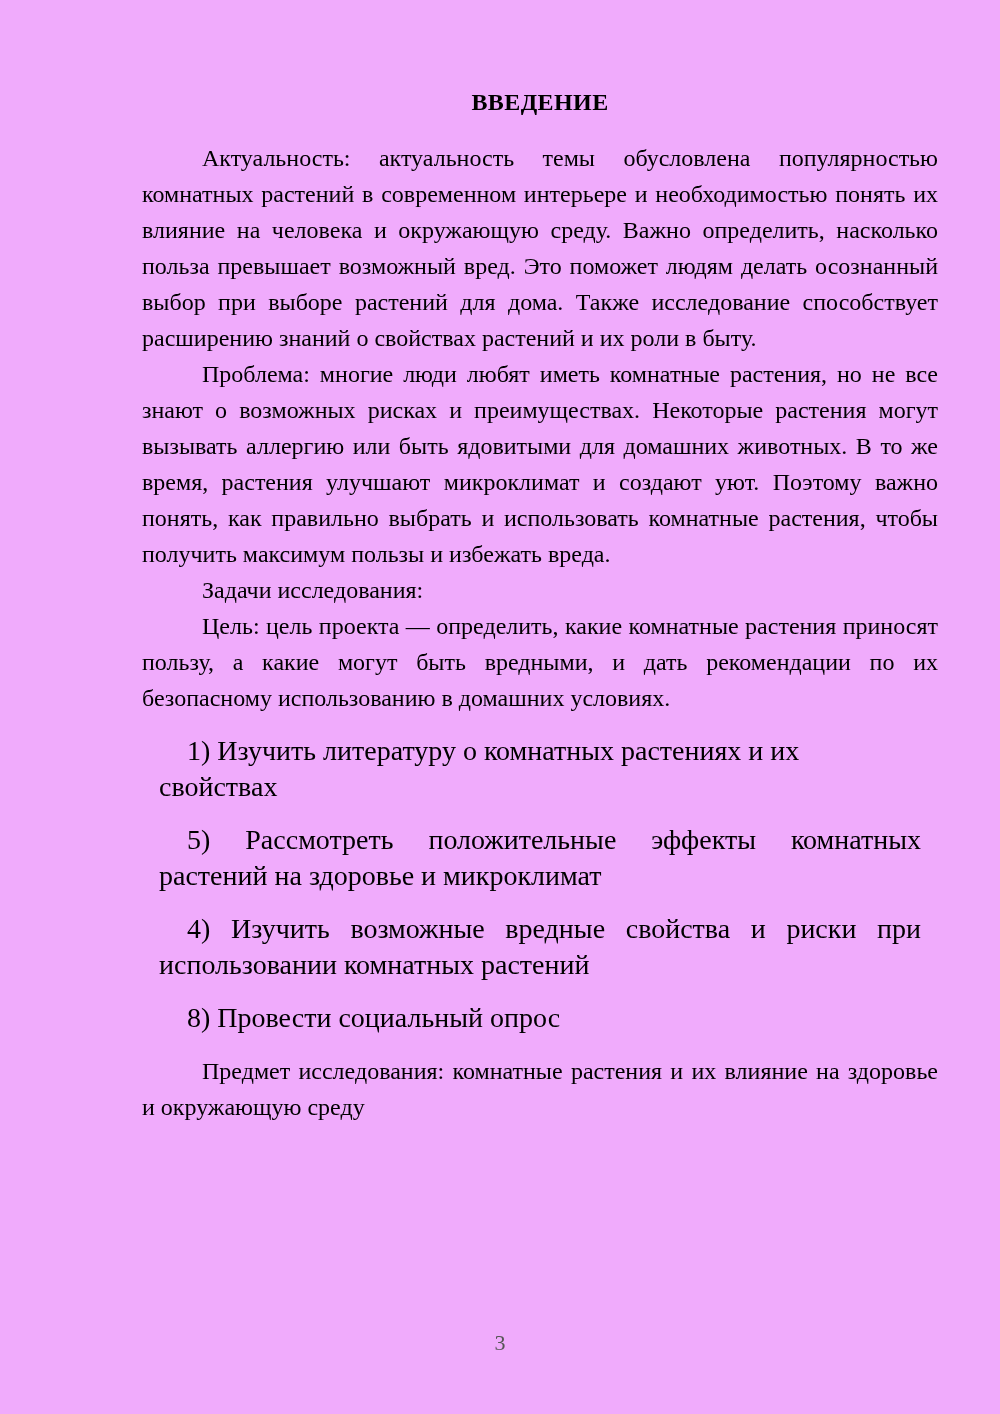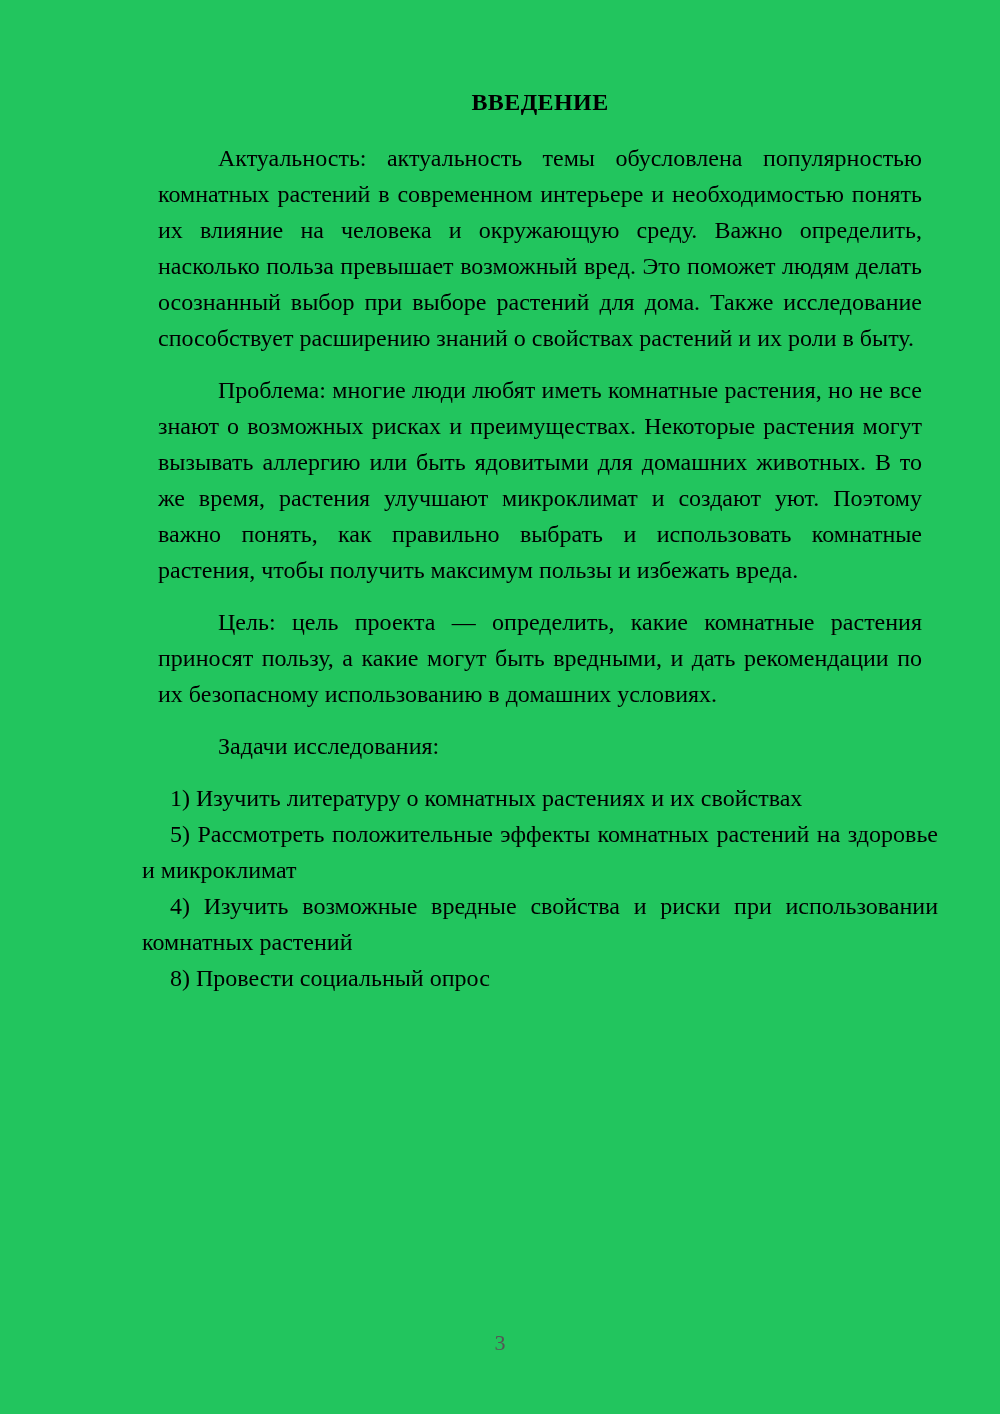--- a/index.html
+++ b/index.html
@@ -5,21 +5,21 @@
   html, body {
     margin: 0;
     padding: 0;
     background: #ffffff;
   }
 
   .page {
     position: relative;
     width: 1000px;
     height: 1414px;
-    background: #22c55e;
+    background: #f0abfc;
     margin: 0 auto;
     box-sizing: border-box;
     font-family: "Liberation Serif", "DejaVu Serif", serif;
     color: #000000;
     overflow: hidden;
   }
 
   .content {
     position: absolute;
     left: 142px;
@@ -35,31 +35,31 @@
     margin: 0 0 20px 0;
     letter-spacing: 0.4px;
   }
 
   .para {
     font-size: 24px;
     line-height: 36px;
     text-align: justify;
     text-justify: inter-word;
     text-indent: 60px;
-    margin: 16px;
+    margin: 0;
     hyphens: none;
   }
 
   .list-item {
-    font-size: 24px;
+    font-size: 28px;
     line-height: 36px;
     text-align: justify;
     text-justify: inter-word;
     text-indent: 28px;
-    margin: 0;
+    margin: 17px;
   }
 
   .list-item.no-justify,
   .para.no-justify {
     text-align: left;
   }
 
   .page-number {
     position: absolute;
     left: 0;
@@ -78,33 +78,34 @@
 <div class="page">
 
   <div class="content">
 
     <h1 class="doc-heading">ВВЕДЕНИЕ</h1>
 
     <p class="para">Актуальность: актуальность темы обусловлена популярностью комнатных растений в современном интерьере и необходимостью понять их влияние на человека и окружающую среду. Важно определить, насколько польза превышает возможный вред. Это поможет людям делать осознанный выбор при выборе растений для дома. Также исследование способствует расширению знаний о свойствах растений и их роли в быту.</p>
 
     <p class="para">Проблема: многие люди любят иметь комнатные растения, но не все знают о возможных рисках и преимуществах. Некоторые растения могут вызывать аллергию или быть ядовитыми для домашних животных. В то же время, растения улучшают микроклимат и создают уют. Поэтому важно понять, как правильно выбрать и использовать комнатные растения, чтобы получить максимум пользы и избежать вреда.</p>
 
+    <p class="para no-justify">Задачи исследования:</p>
+
     <p class="para">Цель: цель проекта — определить, какие комнатные растения приносят пользу, а какие могут быть вредными, и дать рекомендации по их безопасному использованию в домашних условиях.</p>
-
-    <p class="para no-justify">Задачи исследования:</p>
 
     <p class="list-item no-justify">1) Изучить литературу о комнатных растениях и их свойствах</p>
 
     <p class="list-item">5)  Рассмотреть положительные эффекты комнатных растений на здоровье и микроклимат</p>
 
     <p class="list-item">4) Изучить возможные вредные свойства и риски при использовании комнатных растений</p>
 
     <p class="list-item no-justify">8) Провести социальный опрос</p>
 
 
 
+    <p class="para">Предмет исследования: комнатные растения и их влияние на здоровье и окружающую среду</p>
 
 
   </div>
 
   <div class="page-number">3</div>
 
 </div>
 
 </body></html>

